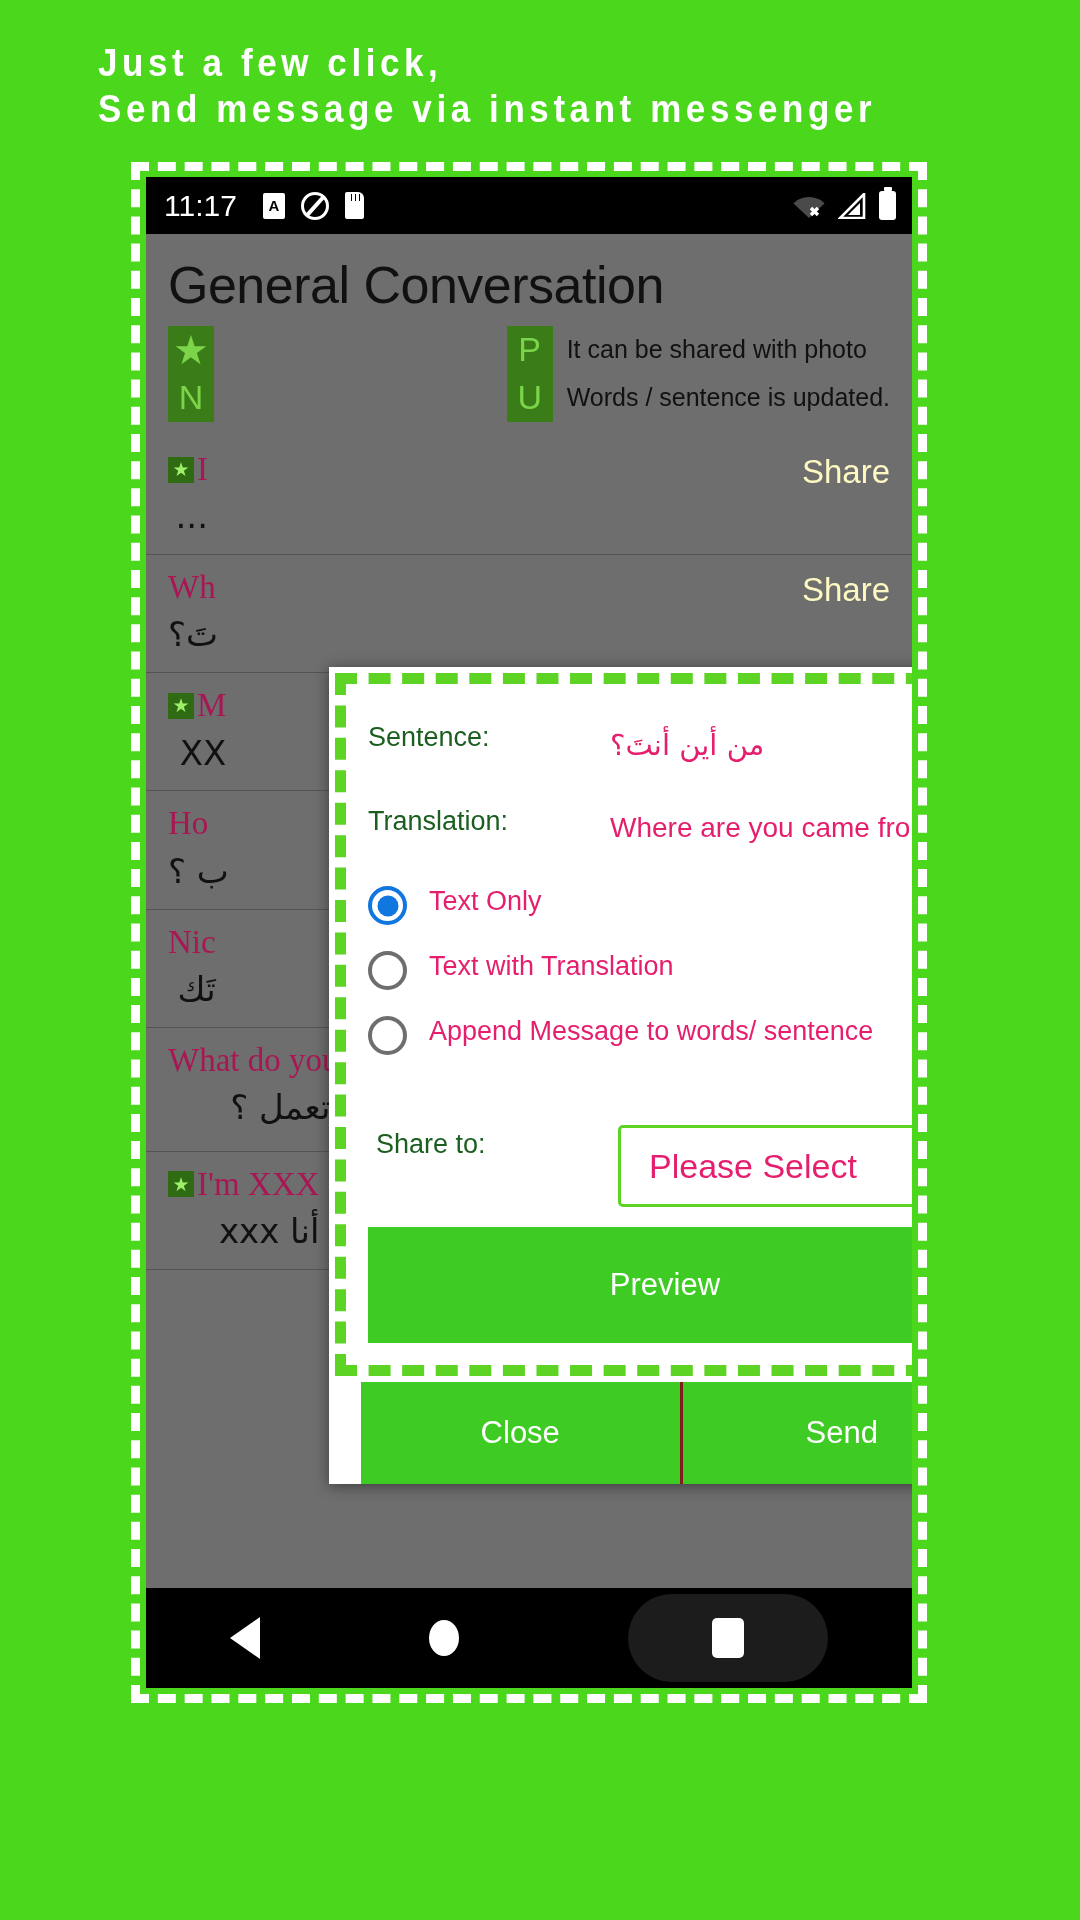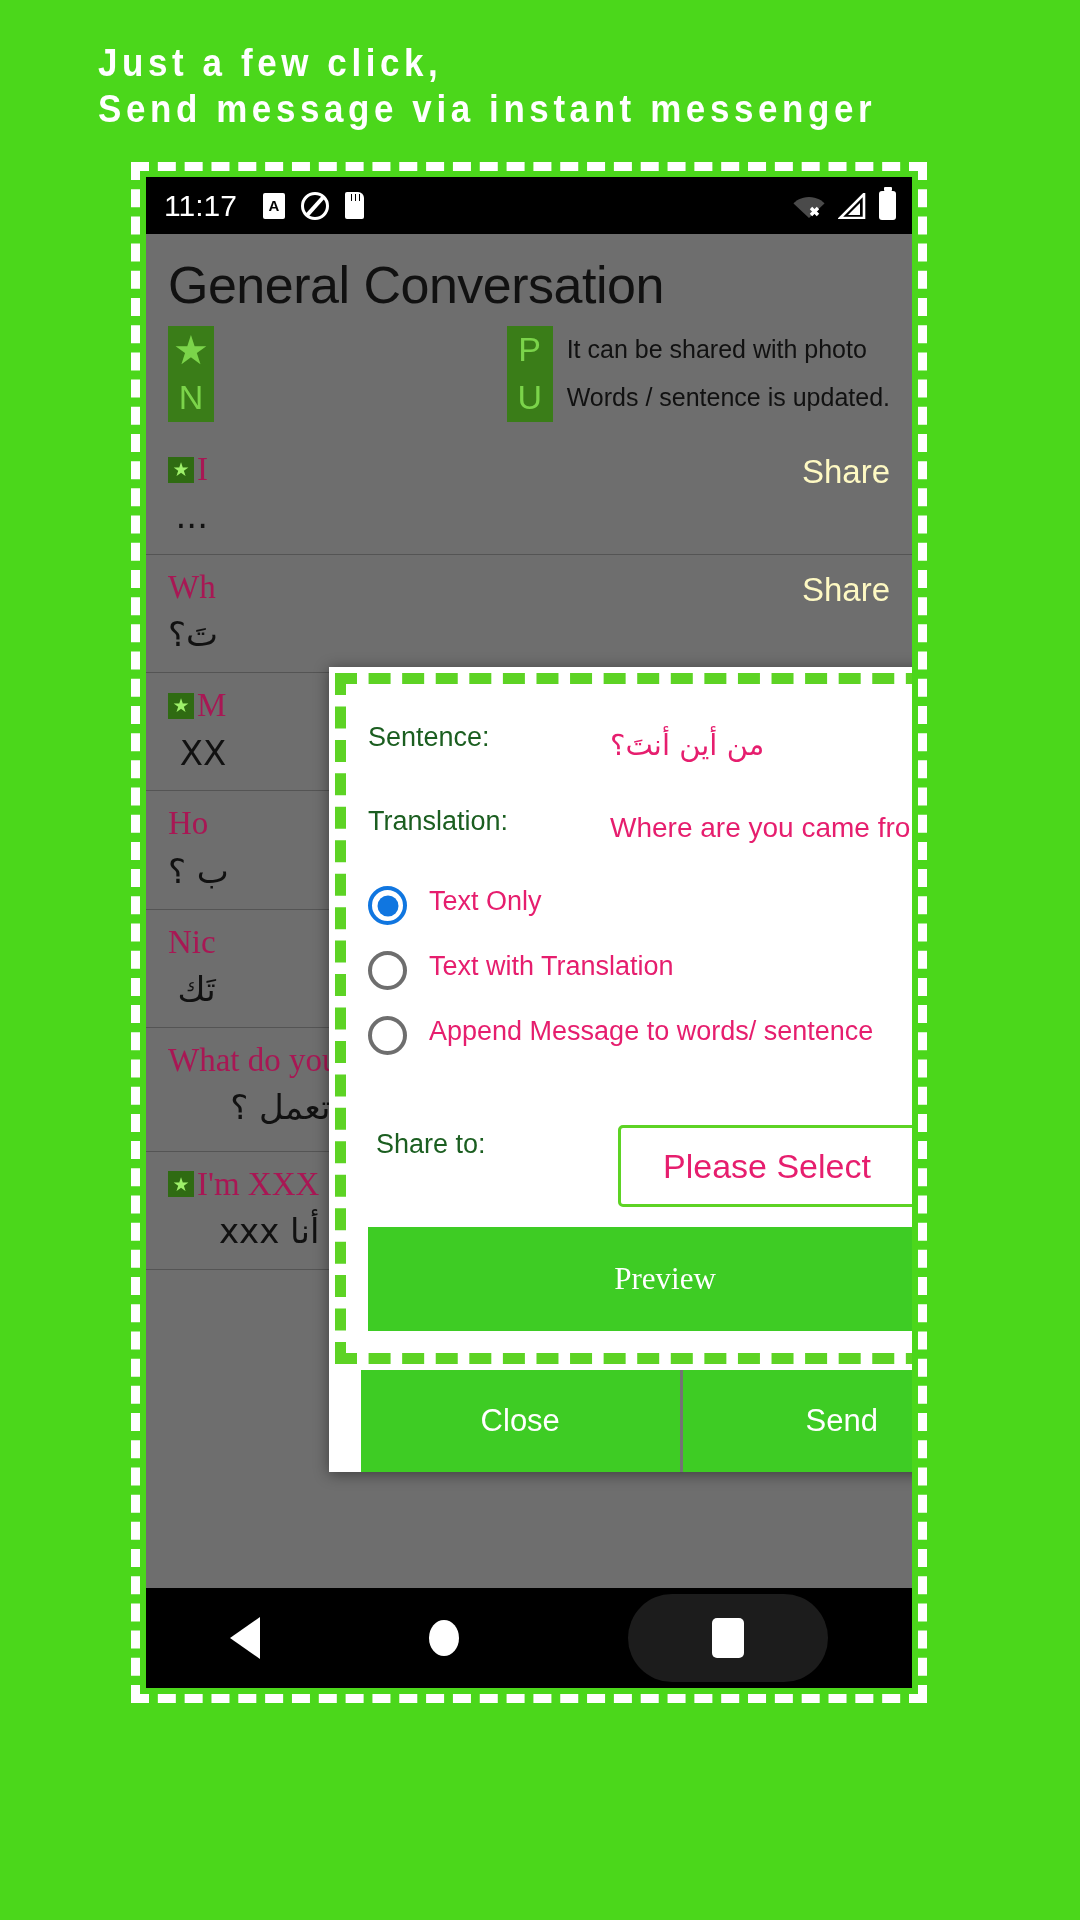--- a/index.html
+++ b/index.html
@@ -196,41 +196,41 @@
     width: 21px; height: 21px; border-radius: 50%; background: #1076E0;
   }
   .radio-label {
     font-size: 27px; color: #e61e6e; line-height: 1.18;
     font-family: "Liberation Sans Narrow", "Liberation Sans", sans-serif;
   }
 
   .share-row { display: flex; margin-top: 70px; margin-bottom: 0; margin-left: 8px; }
   .select-box {
     flex: 1; height: 82px; border: 3px solid #5DD324; border-radius: 5px;
-    display: flex; align-items: center; padding-left: 42px;
+    display: flex; align-items: center; padding-left: 28px;
     font-size: 34px; color: #e61e6e;
     font-family: "Liberation Sans Narrow", "Liberation Sans", sans-serif;
     background: #fff;
   }
   .preview-btn {
     margin-top: 20px;
-    height: 104px; background: #3ECC24;
+    height: 116px; background: #3ECC24;
     display: flex; align-items: center; justify-content: center;
     color: #ffffff; font-size: 31px;
-    font-family: Liberation Serif, serif;
+    font-family: Liberation Sans, sans-serif;
     text-align: right;
   }
   .dialog-actions { display: flex; height: 102px; background: #fff; padding-left: 32px; }
   .dlg-btn {
     flex: 1; background: #3ECC24; color: #ffffff;
     display: flex; align-items: center; justify-content: center;
     font-size: 31px;
     font-family: "Liberation Sans Narrow", "Liberation Sans", sans-serif;
   }
-  .dlg-btn + .dlg-btn { border-left: 3px solid #737373; text-align: center; }
+  .dlg-btn + .dlg-btn { border-left: 3px solid #7f1d1d; text-align: center; }
 
   
   .navbar {
     position: absolute; left: 0; bottom: 0; width: 100%; height: 100px;
     background: #000; display: flex; align-items: center; justify-content: space-around;
     z-index: 30;
   }
   .nav-back {
     width: 0; height: 0; border-style: solid;
     border-width: 21px 30px 21px 0; border-color: transparent #fff transparent transparent;

